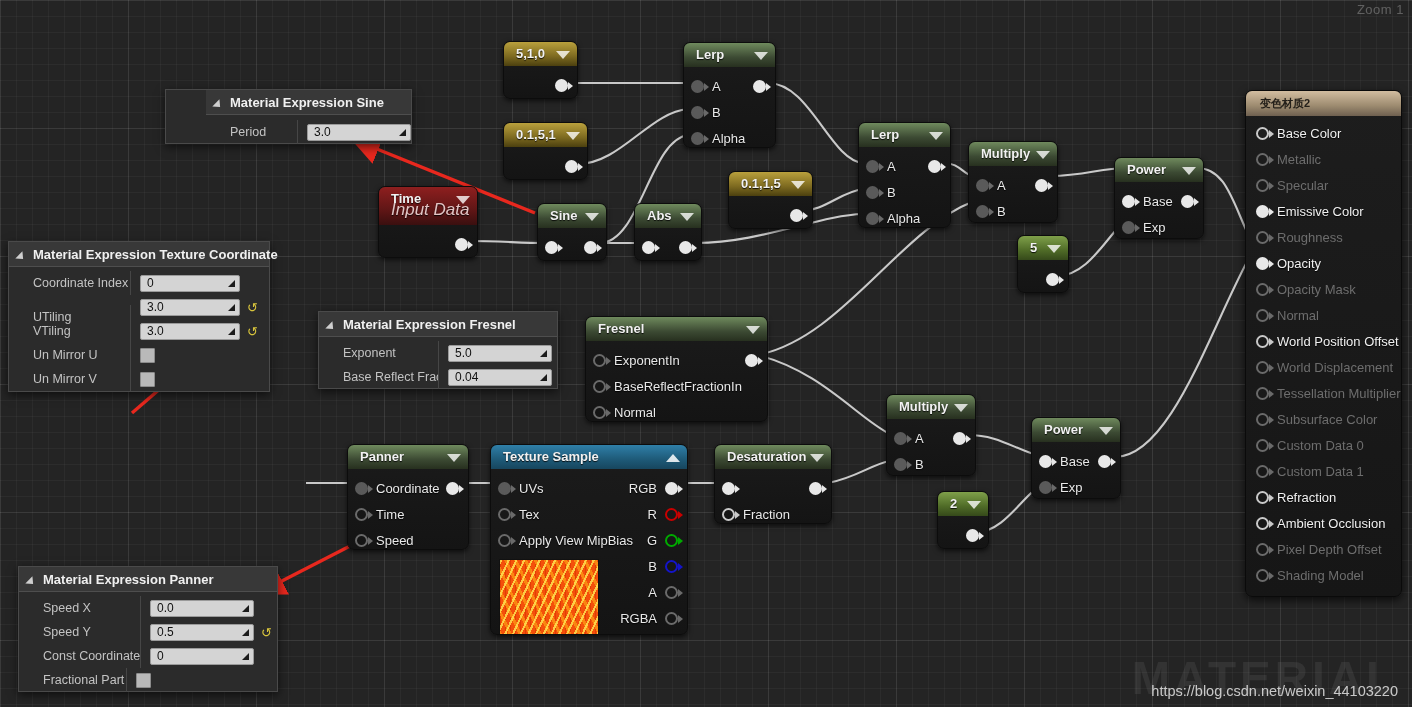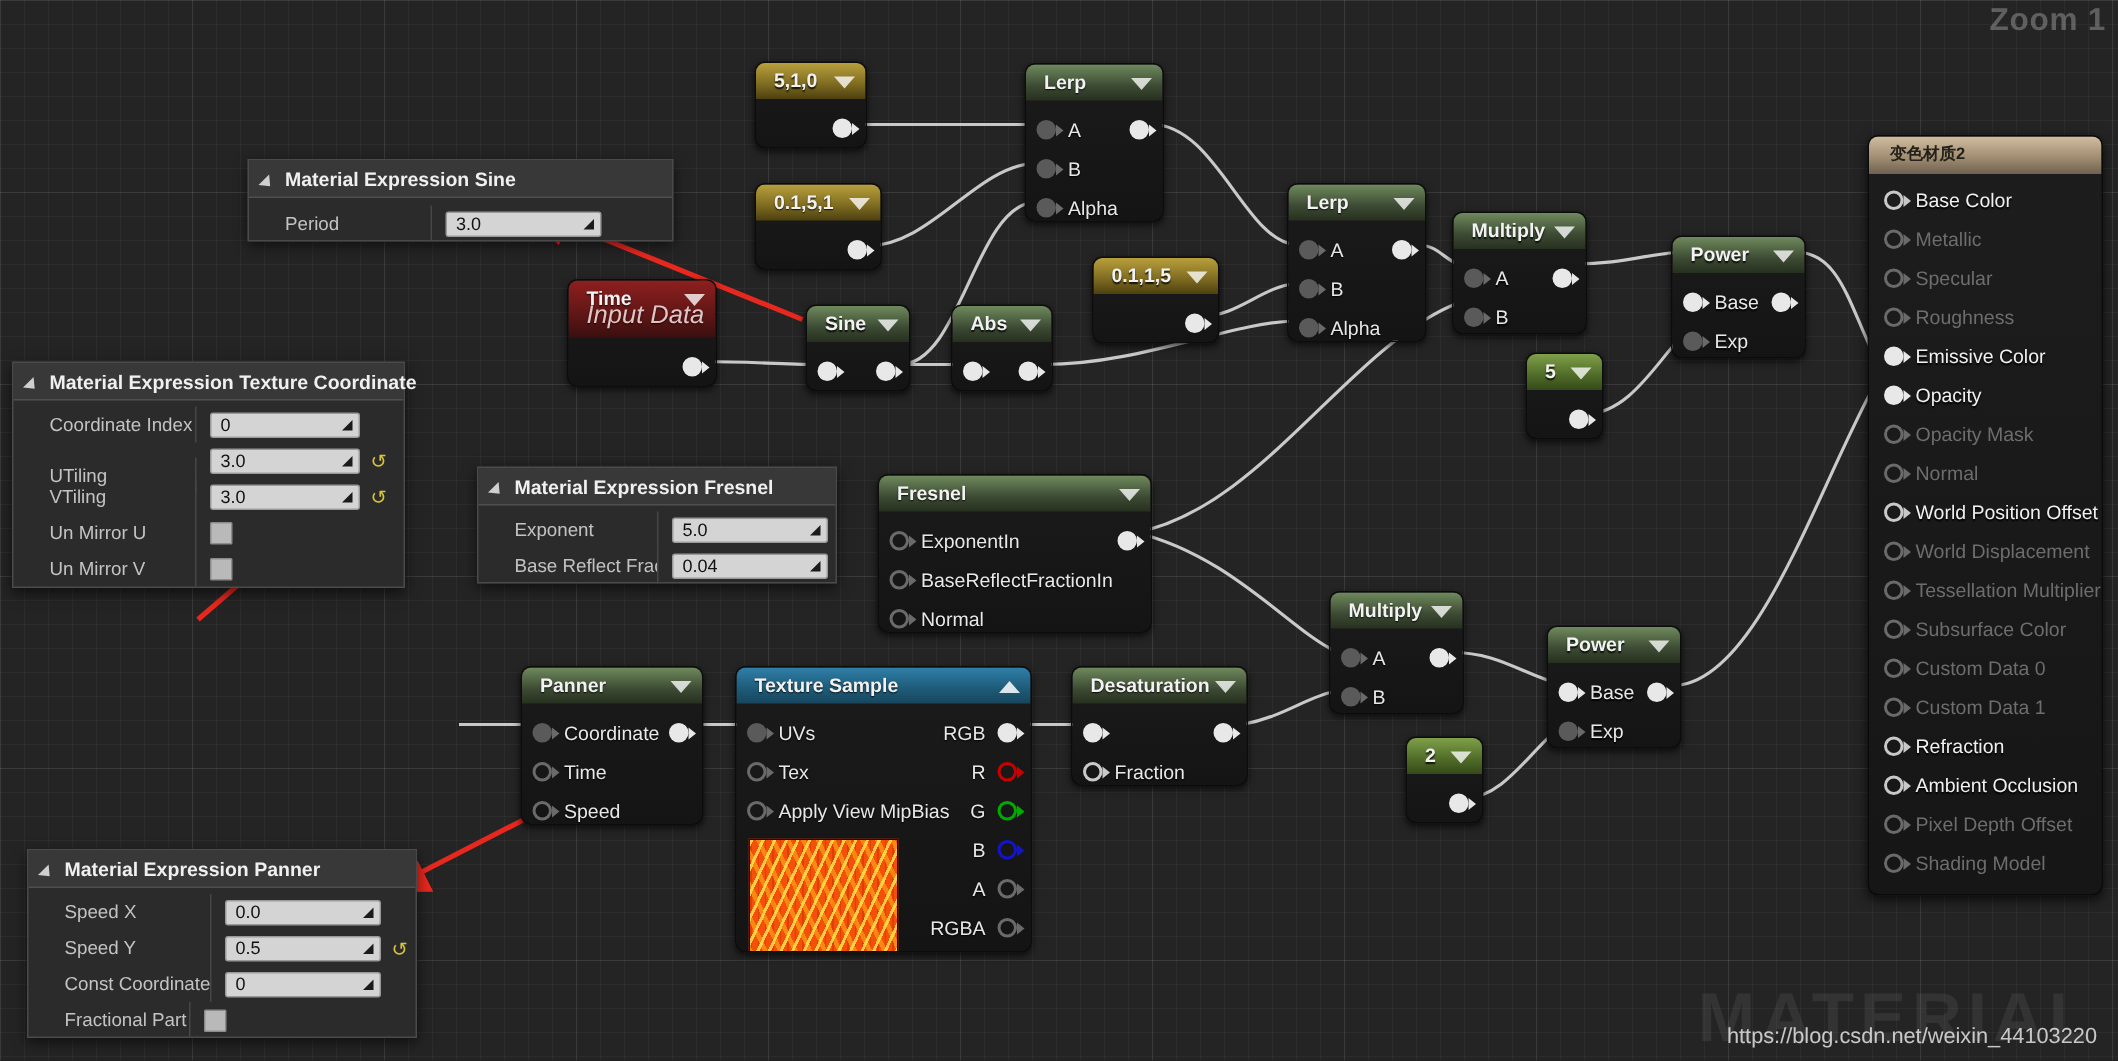--- a/index.html
+++ b/index.html
@@ -169,22 +169,22 @@
   }
   #material-output .mo-row {
     display: flex; align-items: center; gap: 8px;
     height: 26px; padding-left: 10px;
   }
   #material-output .mo-label { font-size: 13px; color:#f0f0f0; text-shadow:0 1px 1px #000; }
   #material-output .mo-row.off .mo-label { color:#6d6d6d; text-shadow:none; }
 
   .watermark-zoom {
     position: absolute; right: 8px; top: 2px;
-    font-size: 21px; color: rgba(255,255,255,0.27);
-    font-weight: bold; letter-spacing: 0.5px;
+    font-size: 13px; color: rgba(255,255,255,0.27);
+    font-weight: normal; letter-spacing: 0.5px;
   }
   .watermark-big {
     position: absolute; right: 14px; bottom: 2px;
     font-size: 46px; font-weight: bold; letter-spacing: 4px;
     color: rgba(255,255,255,0.07);
   }
   .watermark-url {
     position: absolute; right: 14px; bottom: 8px;
     font-size: 14.5px; color: rgba(235,235,235,0.82);
   }
@@ -680,28 +680,28 @@
           <span class="mo-label">Base Color</span>
         </div>
         <div class="mo-row off">
           <span class="pin dim"></span>
           <span class="mo-label">Metallic</span>
         </div>
         <div class="mo-row off">
           <span class="pin dim"></span>
           <span class="mo-label">Specular</span>
         </div>
-        <div class="mo-row off">
-          <span class="pin dim"></span>
-          <span class="mo-label">Roughness</span>
-        </div>
         <div class="mo-row">
           <span class="pin filled"></span>
           <span class="mo-label">Emissive Color</span>
         </div>
+        <div class="mo-row off">
+          <span class="pin dim"></span>
+          <span class="mo-label">Roughness</span>
+        </div>
         <div class="mo-row">
           <span class="pin filled"></span>
           <span class="mo-label">Opacity</span>
         </div>
         <div class="mo-row off">
           <span class="pin dim"></span>
           <span class="mo-label">Opacity Mask</span>
         </div>
         <div class="mo-row off">
           <span class="pin dim"></span>
@@ -743,21 +743,21 @@
           <span class="pin dim"></span>
           <span class="mo-label">Pixel Depth Offset</span>
         </div>
         <div class="mo-row off">
           <span class="pin dim"></span>
           <span class="mo-label">Shading Model</span>
         </div>
       </div>
   </div>
 
-  <div class="panel" style="left:165px;top:106px;width:284px;height:55px;">
+  <div class="panel" style="left:165px;top:89px;width:247px;height:55px;padding-left:40px;">
     <div class="ptitle">Material Expression Sine</div>
     <div class="prow" style="margin-top:5px;">
       <div class="pname" style="width:122px;">Period</div>
       <div class="pval">
         <div class="field" style="width:104px;">
           <span>3.0</span>
           <span class="sp">
             <svg width="11" height="12" viewBox="0 0 11 12">
                 <path d="M10,2 L10,9 L3,9 Z" fill="#1b1b1b"></path>
               </svg>

